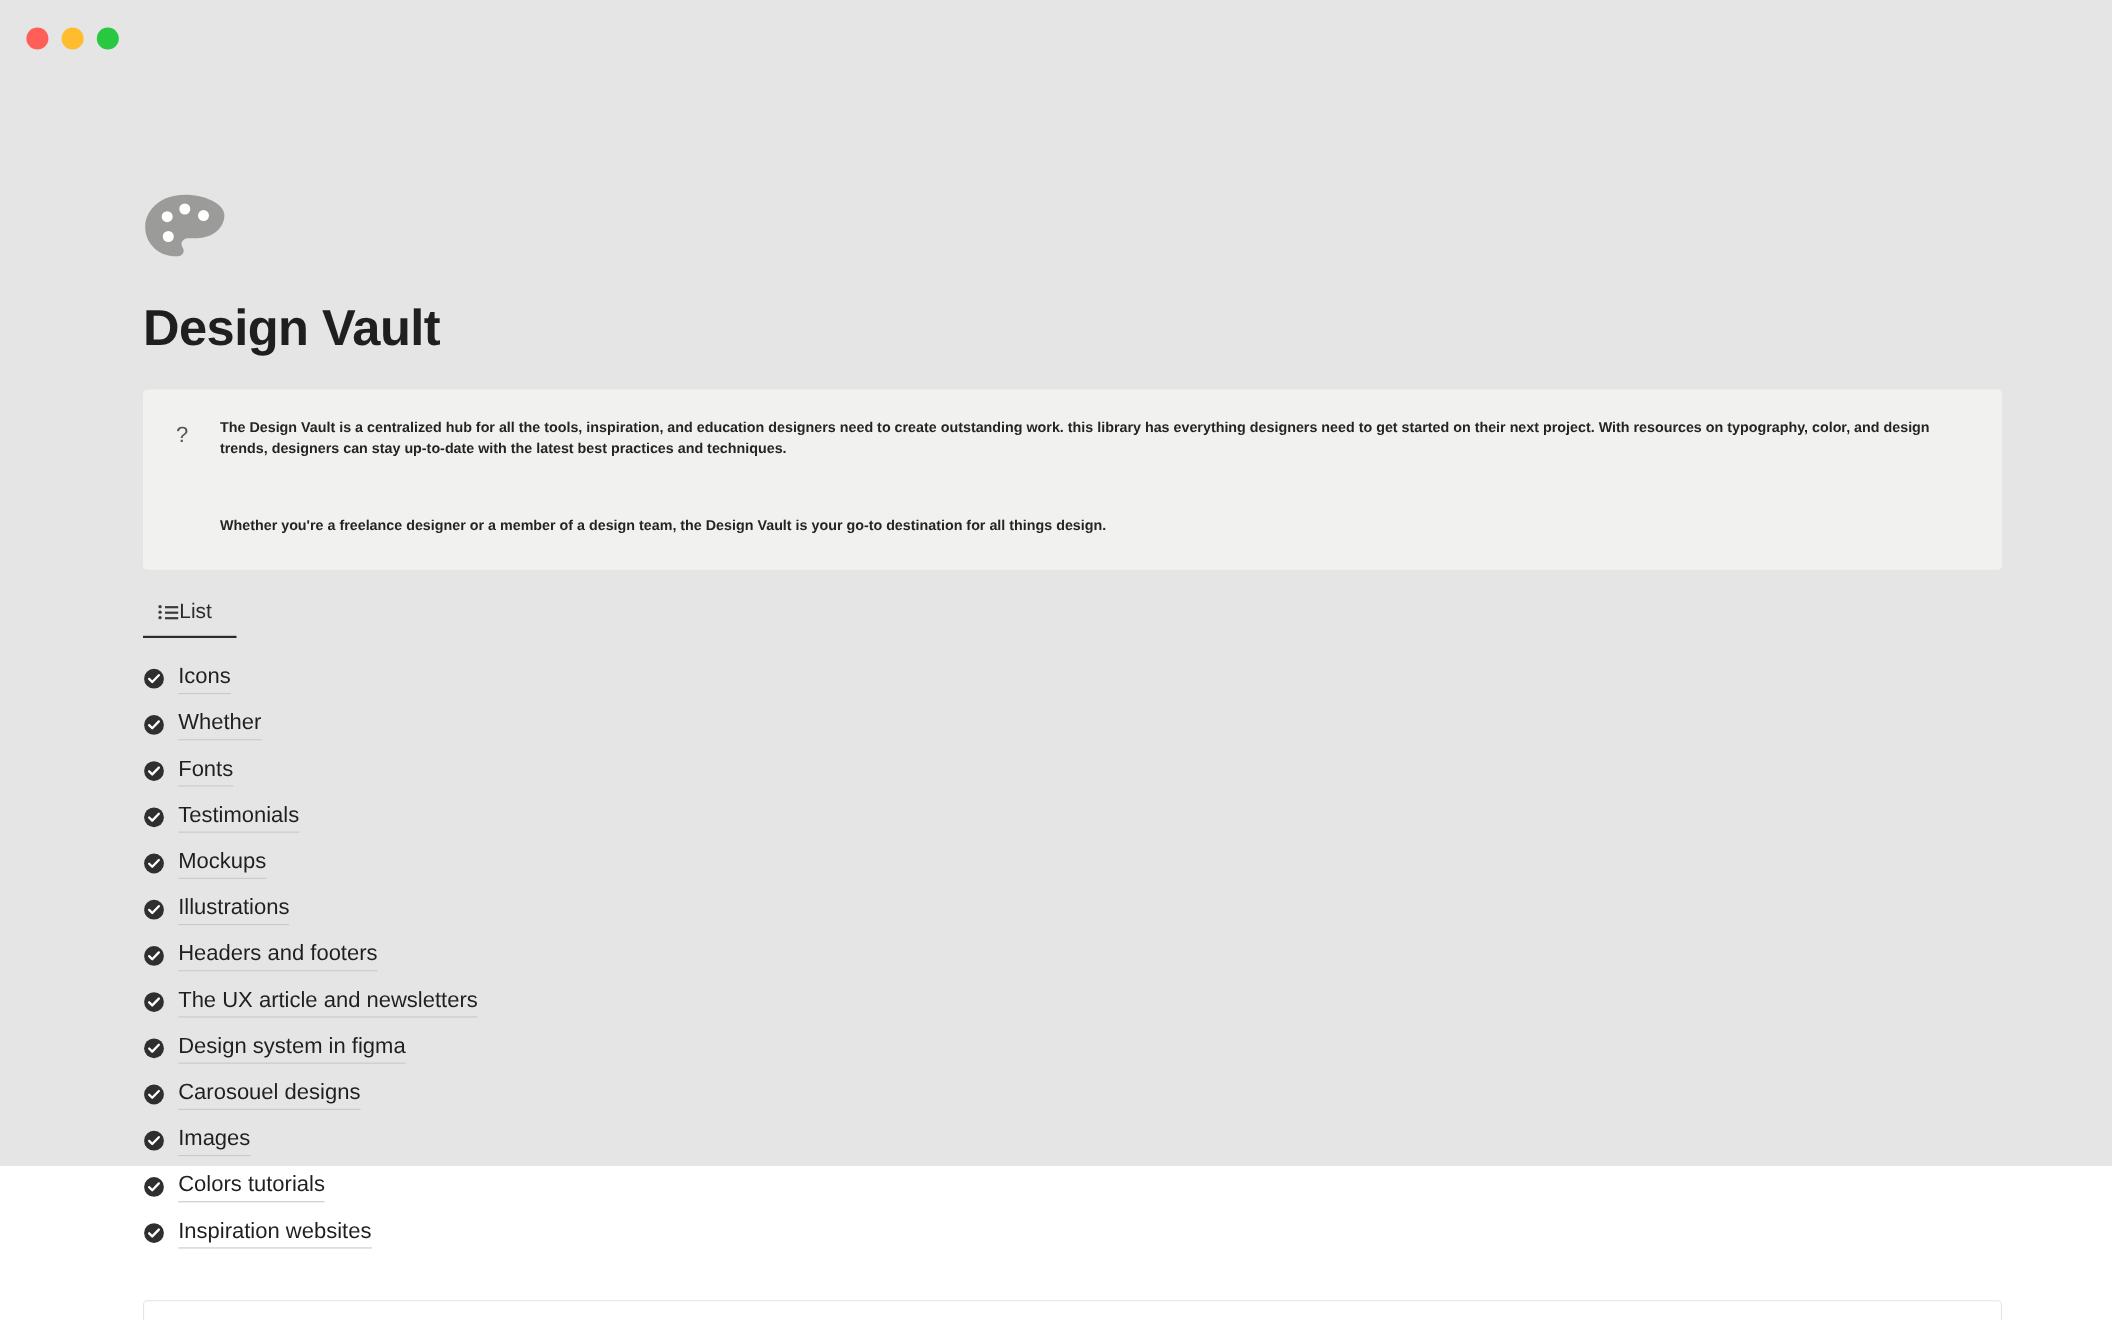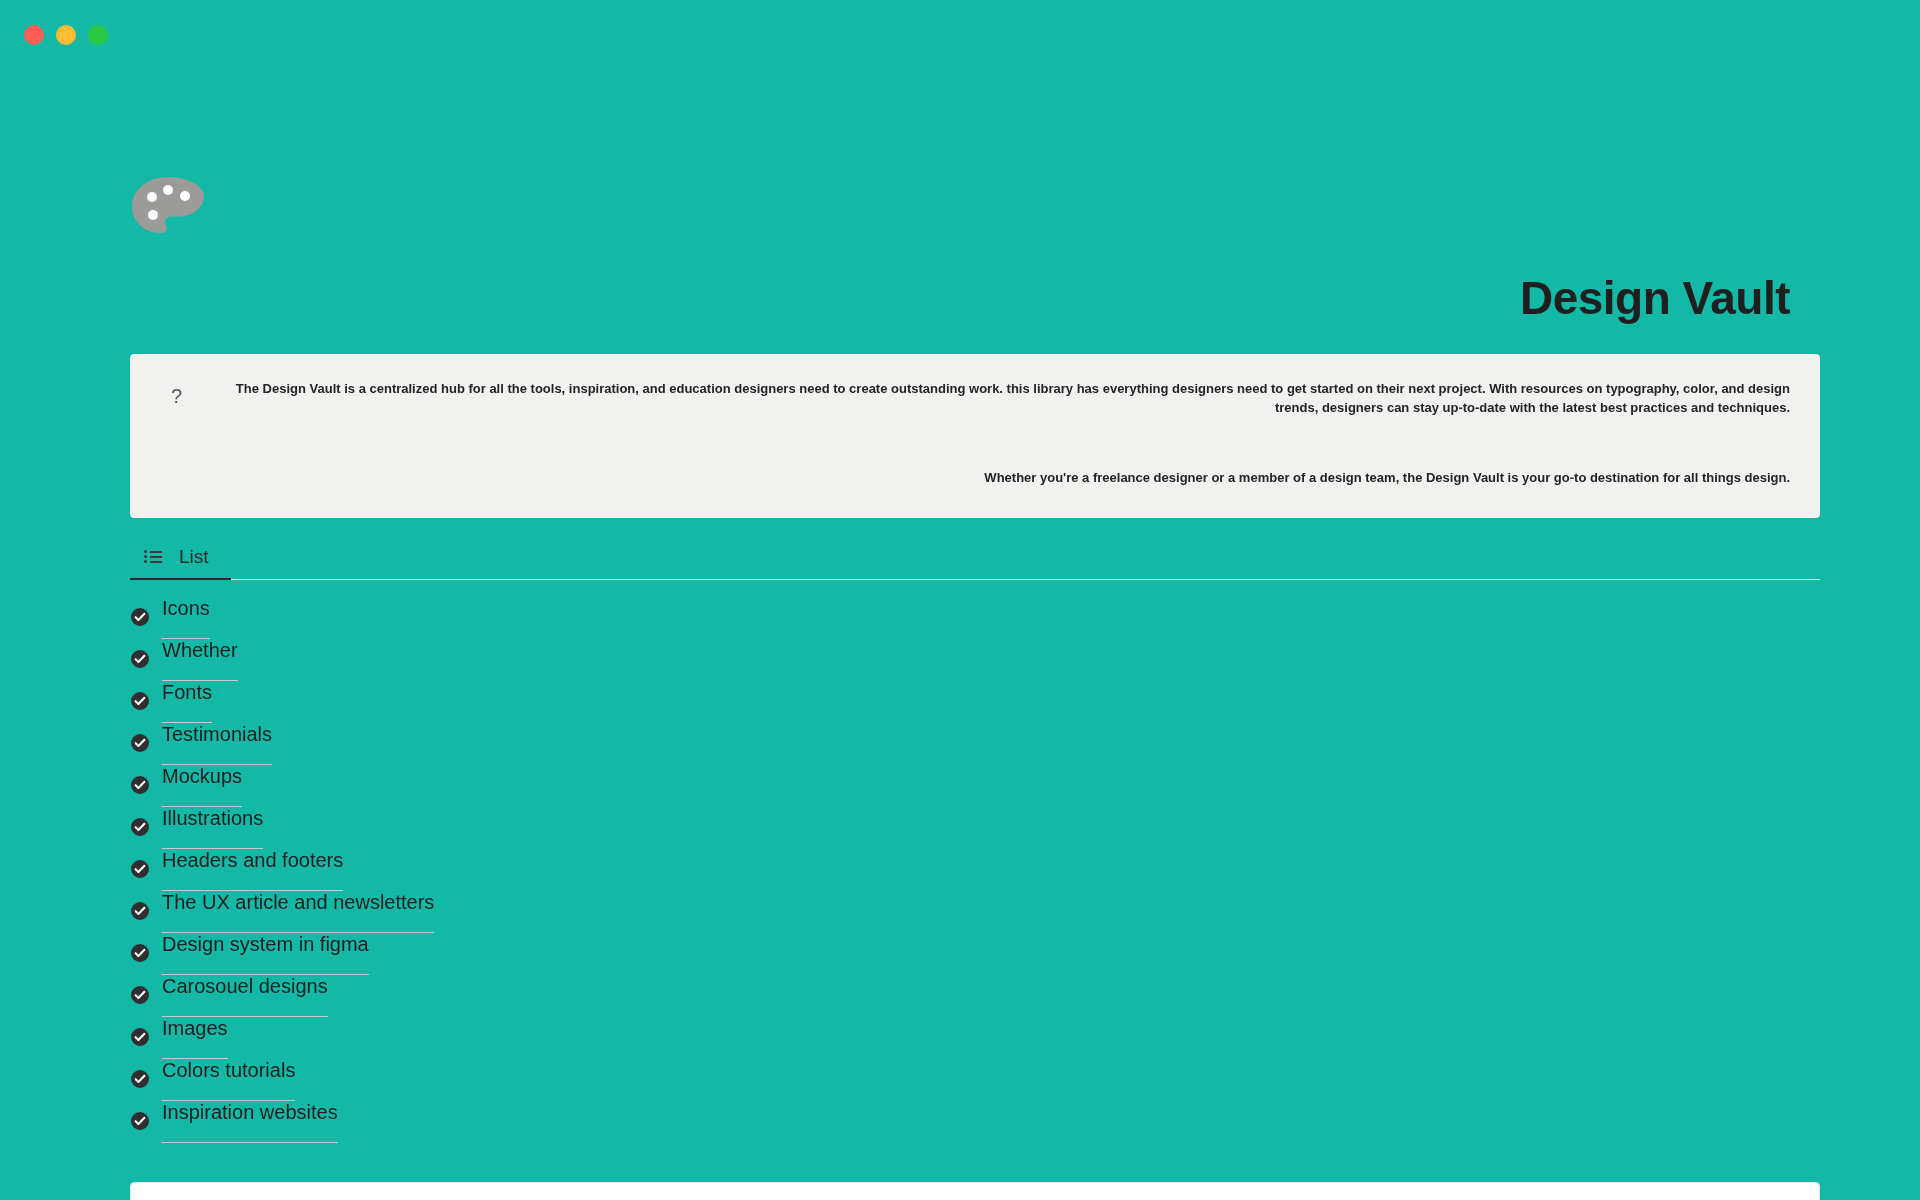--- a/index.html
+++ b/index.html
@@ -9,23 +9,22 @@
     width: 1920px;
     height: 1200px;
     background: #ffffff;
     font-family: "Liberation Sans", sans-serif;
     overflow: hidden;
   }
 
   .window {
     position: relative;
     width: 1920px;
-    height: 1200px;
-    background: #14b8a6;
-    text-align: right;
+    height: 1060px;
+    background: #e5e5e5;
   }
 
   
   .titlebar {
     position: absolute;
     top: 0; left: 0;
     width: 1920px;
     height: 70px;
   }
   .traffic {
@@ -109,21 +108,21 @@
     margin-top: 18px;
     border-bottom: 1px solid #e4e4e2;
     width: 1690px;
     display: flex;
     align-items: flex-end;
     height: 44px;
   }
   .tab {
     display: flex;
     align-items: center;
-    gap: 17px;
+    gap: 1px;
     height: 44px;
     padding: 0 22px 0 14px;
     font-size: 19px;
     color: #2b2b2b;
     cursor: pointer;
     position: relative;
   }
   .tab.active::after {
     content: "";
     position: absolute;
@@ -176,21 +175,21 @@
   .check-icon {
     flex: 0 0 20px;
     width: 20px;
     height: 20px;
   }
   .item-label {
     font-size: 20px;
     color: #1f1f1f;
     border-bottom: 1px solid #c9c9c7;
     line-height: 1.35;
-    padding-bottom: 16px;
+    padding-bottom: 1px;
   }
 
   
   .bottom-block {
     position: absolute;
     left: 130px;
     top: 1182px;
     width: 1690px;
     height: 40px;
     border: 1px solid #e4e4e2;

